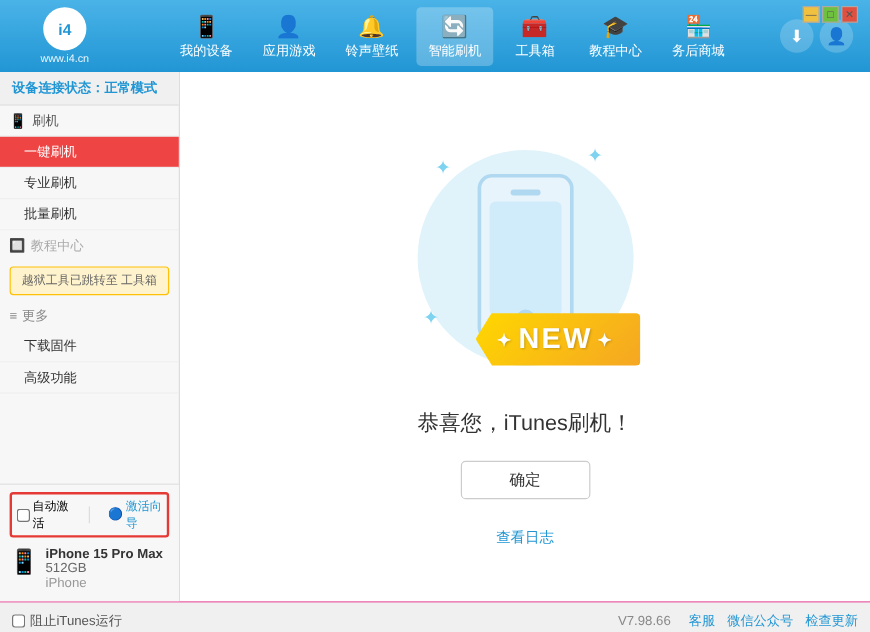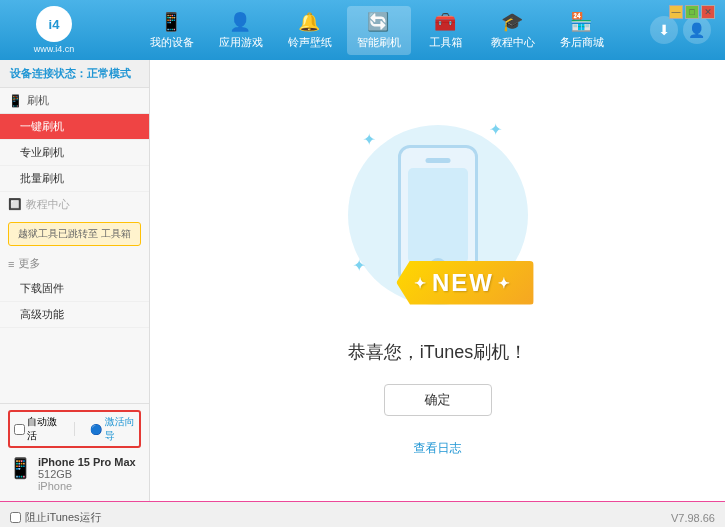--- a/index.html
+++ b/index.html
@@ -526,15 +526,20 @@
     </div>
   </div>
 
   <div class="footer">
     <div class="footer-left">
       <input type="checkbox" class="footer-checkbox" style="">
       <span>阻止iTunes运行</span>
     </div>
     <div class="footer-spacer"></div>
     <span class="footer-version">V7.98.66</span>
+    <div class="footer-links">
+      <span class="footer-link">客服</span>
+      <span class="footer-link">微信公众号</span>
+      <span class="footer-link">检查更新</span>
+    </div>
   </div>
 
 </div>
 
 </body></html>

